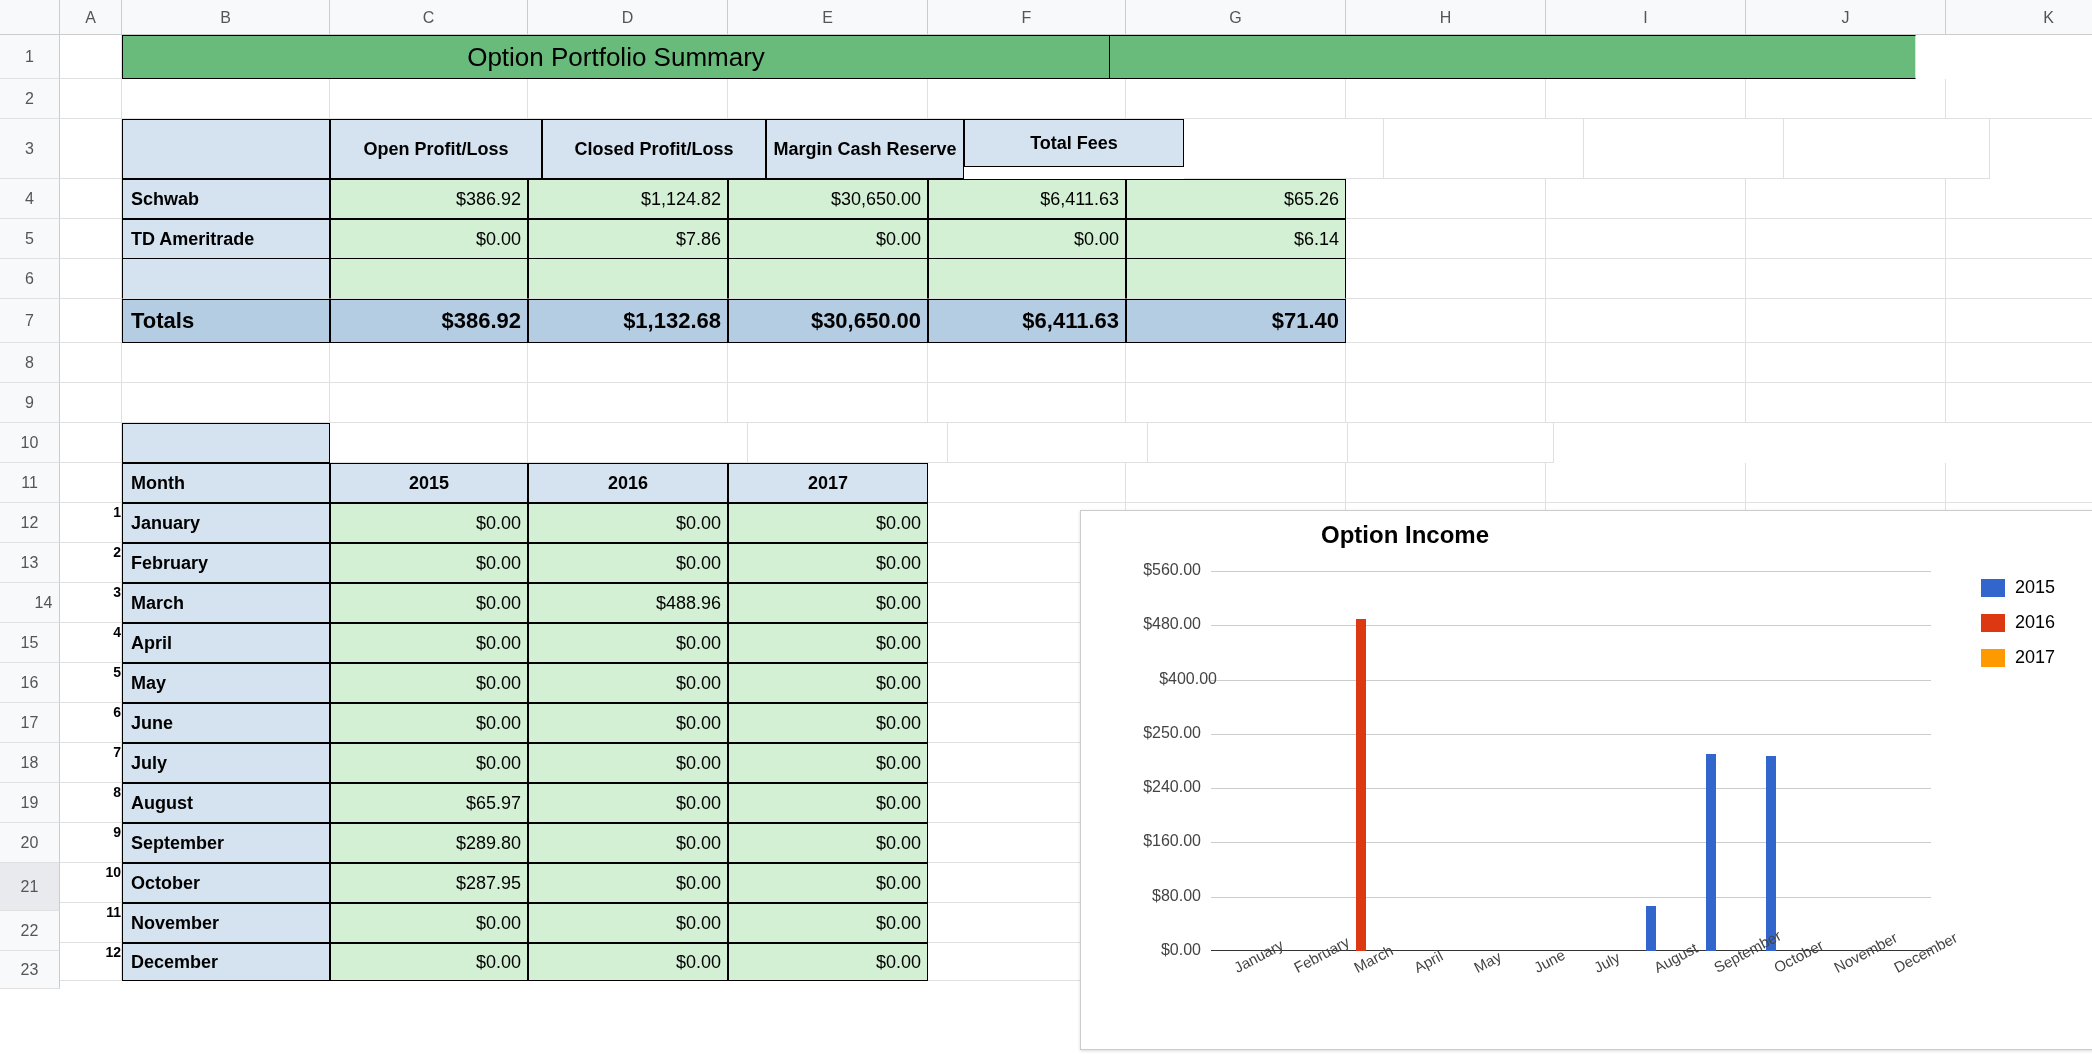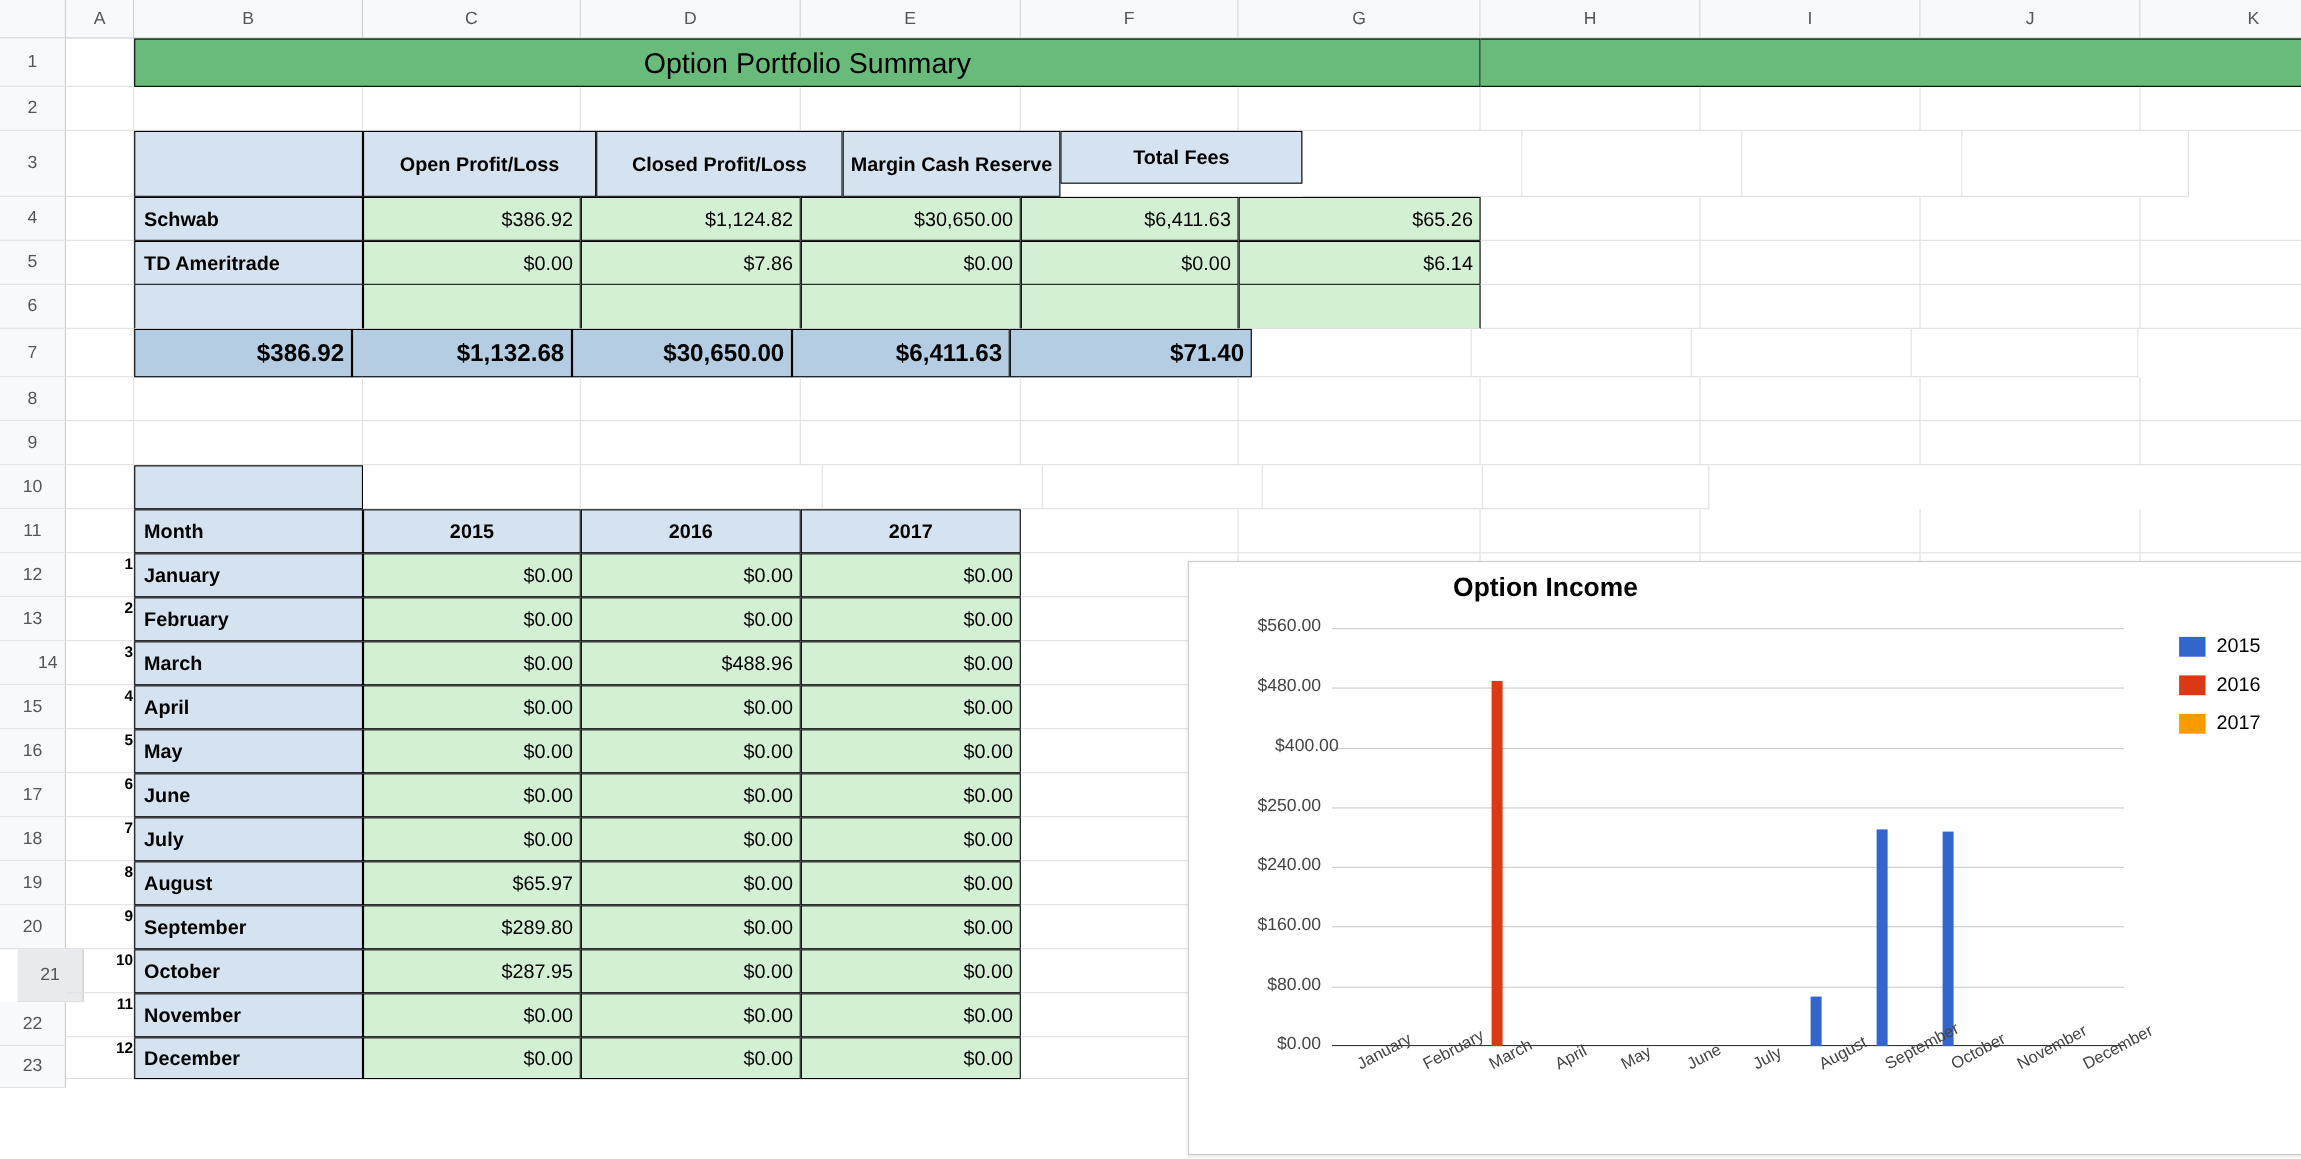--- a/index.html
+++ b/index.html
@@ -76,29 +76,29 @@
     <div class="row-h" style="height: 40px;">11</div>
     <div class="row-h" style="height: 40px;">12</div>
     <div class="row-h" style="height: 40px;">13</div>
     <div class="row-h" style="height: 40px; padding-left: 28px;">14</div>
     <div class="row-h" style="height: 40px;">15</div>
     <div class="row-h" style="height: 40px;">16</div>
     <div class="row-h" style="height: 40px;">17</div>
     <div class="row-h" style="height: 40px;">18</div>
     <div class="row-h" style="height: 40px;">19</div>
     <div class="row-h" style="height: 40px;">20</div>
-    <div class="row-h sel" style="height: 48px; margin-left: 16px;">21</div>
+    <div class="row-h sel" style="height: 48px;">21</div>
     <div class="row-h" style="height: 40px;">22</div>
     <div class="row-h" style="height: 38px;">23</div>
   </div>
 
 <div class="grid">
     <div class="sheet-row" style="height: 44px;">
       <div class="cell" style="width: 62px; height: 44px;"></div>
-      <div class="cell title-bar" style="width: 1224px; height: 44px;">Option Portfolio Summary</div>
+      <div class="cell title-bar" style="width: 988px; height: 44px;">Option Portfolio Summary</div>
       <div class="cell title-bar-ext" style="width: 806px; height: 44px;"></div>
     </div>
     <div class="sheet-row" style="height: 40px;">
       <div class="cell" style="width: 62px; height: 40px;"></div>
       <div class="cell" style="width: 208px; height: 40px;"></div>
       <div class="cell" style="width: 198px; height: 40px;"></div>
       <div class="cell" style="width: 200px; height: 40px;"></div>
       <div class="cell" style="width: 200px; height: 40px;"></div>
       <div class="cell" style="width: 198px; height: 40px;"></div>
       <div class="cell" style="width: 220px; height: 40px;"></div>
@@ -153,20 +153,21 @@
       <div class="cell spacer-green" style="width: 200px; height: 40px;"></div>
       <div class="cell spacer-green" style="width: 198px; height: 40px;"></div>
       <div class="cell spacer-green" style="width: 220px; height: 40px;"></div>
       <div class="cell" style="width: 200px; height: 40px;"></div>
       <div class="cell" style="width: 200px; height: 40px;"></div>
       <div class="cell" style="width: 200px; height: 40px;"></div>
       <div class="cell" style="width: 206px; height: 40px;"></div>
     </div>
     <div class="sheet-row" style="height: 44px;">
       <div class="cell" style="width: 62px; height: 44px;"></div>
+      <div class="cell td-blue-left-total" style="width: 208px; height: 44px;">Totals</div>
       <div class="cell td-blue-num" style="width: 198px; height: 44px;">$386.92</div>
       <div class="cell td-blue-num" style="width: 200px; height: 44px;">$1,132.68</div>
       <div class="cell td-blue-num" style="width: 200px; height: 44px;">$30,650.00</div>
       <div class="cell td-blue-num" style="width: 198px; height: 44px;">$6,411.63</div>
       <div class="cell td-blue-num" style="width: 220px; height: 44px;">$71.40</div>
       <div class="cell" style="width: 200px; height: 44px;"></div>
       <div class="cell" style="width: 200px; height: 44px;"></div>
       <div class="cell" style="width: 200px; height: 44px;"></div>
       <div class="cell" style="width: 206px; height: 44px;"></div>
     </div>

